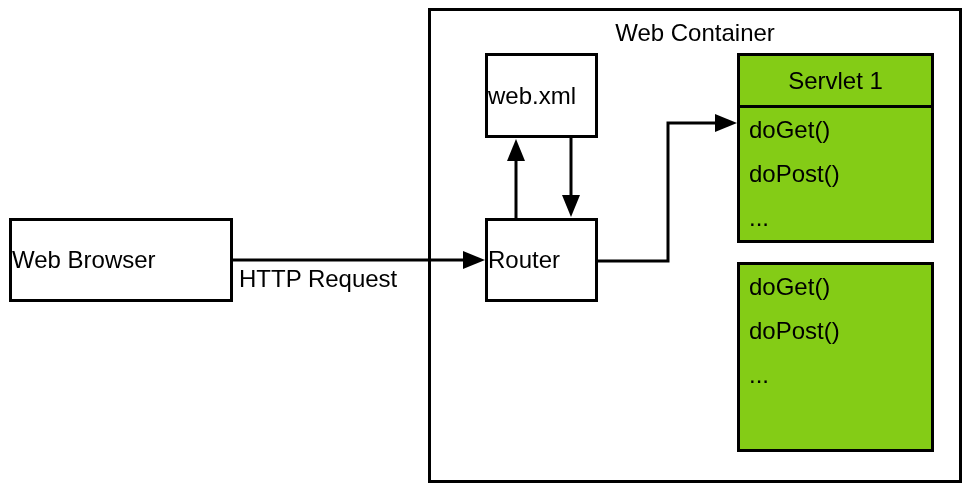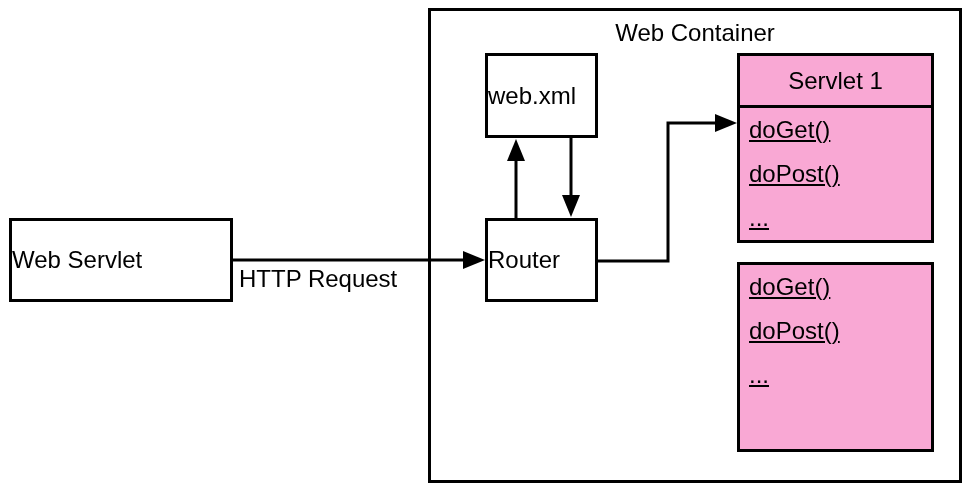--- a/index.html
+++ b/index.html
@@ -46,37 +46,36 @@
     font-size: 24px;
   }
   .web-browser { left: 9px;   top: 218px; width: 224px; height: 84px; }
   .router      { left: 485px; top: 218px; width: 113px; height: 84px; }
   .webxml      { left: 485px; top: 53px;  width: 113px; height: 85px; }
   .servlet {
     position: absolute;
     width: 197px;
     height: 190px;
     border: 3px solid #000000;
-    background: #f9a8d4;
+    background: #84cc16;
     box-sizing: border-box;
   }
   .servlet1 { left: 737px; top: 53px; }
   .servlet2 { left: 737px; top: 262px; }
   .servlet-header {
     height: 52px;
     border-bottom: 3px solid #000000;
     display: flex;
     align-items: center;
     justify-content: center;
     font-size: 24px;
     box-sizing: border-box;
   }
   .servlet-body {
     padding: 0 0 0 9px;
-    text-decoration: underline;
   }
   .method {
     font-size: 24px;
     line-height: 44px;
     height: 44px;
   }
   .edge-label {
     position: absolute;
     left: 239px;
     top: 265px;
@@ -96,21 +95,21 @@
 </head>
 <body>
 
 <div class="canvas">
 
   <div class="container-box">
     <div class="container-title">Web Container</div>
   </div>
 
   <div class="box node web-browser">
-    <span>Web Servlet</span>
+    <span>Web Browser</span>
   </div>
 
   <div class="box node webxml">
     <span>web.xml</span>
   </div>
 
   <div class="box node router">
     <span>Router</span>
   </div>
 

